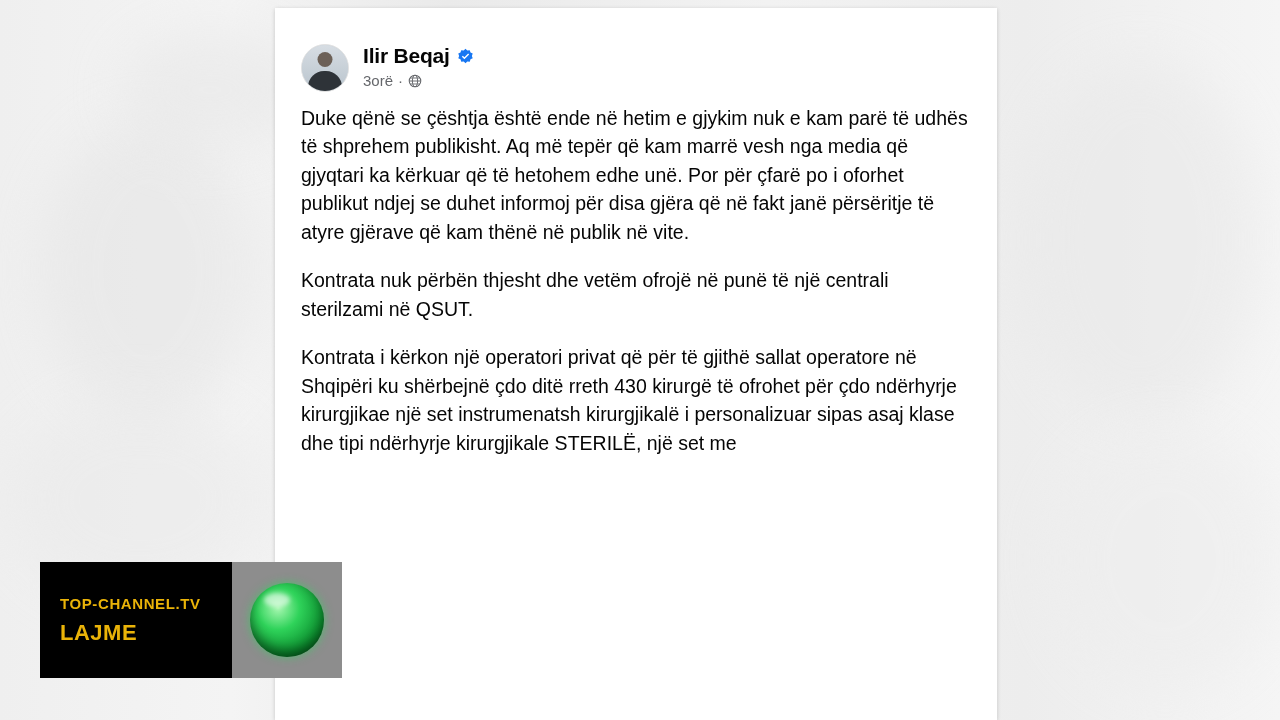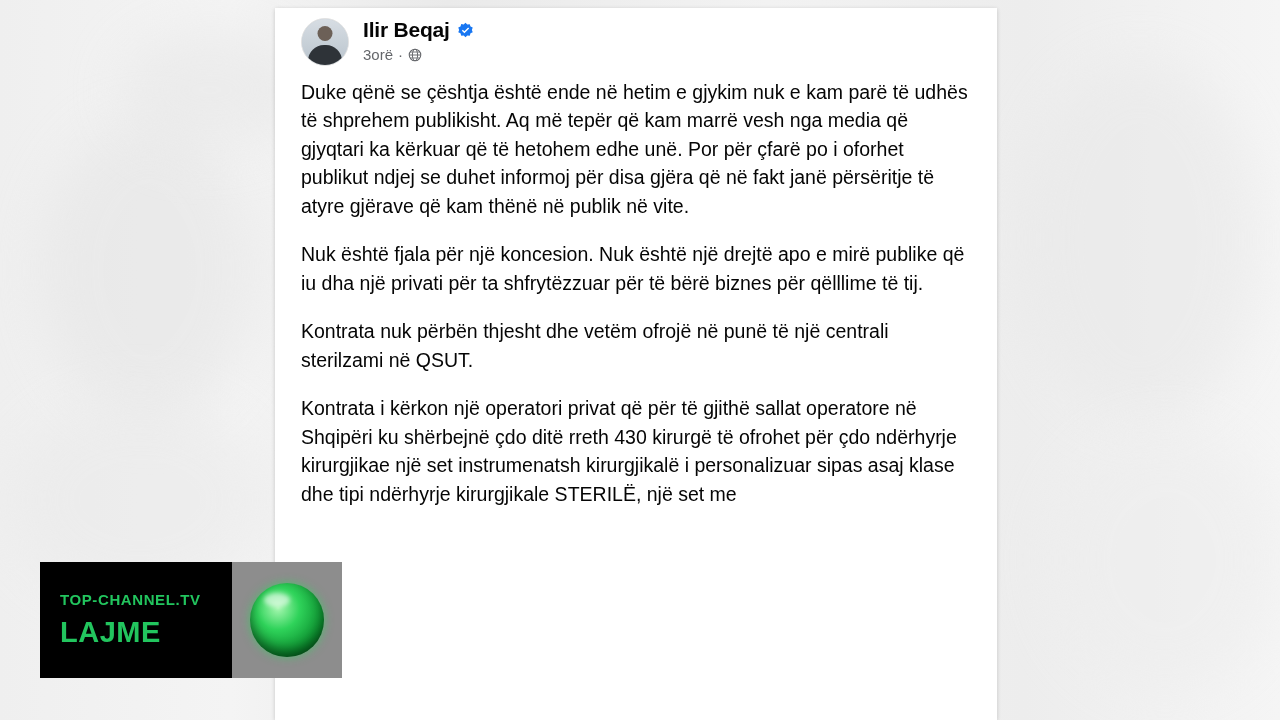--- a/index.html
+++ b/index.html
@@ -46,21 +46,21 @@
     top: 8px;
     width: 722px;
     height: 712px;
     background: #ffffff;
     box-shadow: 0 1px 4px rgba(0,0,0,0.18);
     overflow: hidden;
   }
   .post-header {
     display: flex;
     align-items: flex-start;
-    padding: 10px 26px 6px 26px;
+    padding: 36px 26px 6px 26px;
   }
   .avatar {
     width: 46px;
     height: 46px;
     border-radius: 50%;
     background: #c7d0d8;
     overflow: hidden;
     flex: 0 0 auto;
     position: relative;
     border: 1px solid #e2e2e2;
@@ -145,29 +145,29 @@
     left: 40px;
     top: 562px;
     width: 236px;
     height: 116px;
     background: #000000;
     display: flex;
     align-items: center;
   }
   .bug-text {
     padding-left: 20px;
-    color: #22c55e;
+    color: #eab308;
   }
   .bug-top {
     font-size: 15px;
     letter-spacing: 0.6px;
     font-weight: bold;
   }
   .bug-bottom {
-    font-size: 29px;
+    font-size: 22px;
     font-weight: bold;
     letter-spacing: 0.5px;
     margin-top: 8px;
   }
   .bug-logo {
     position: absolute;
     left: 232px;
     top: 562px;
     width: 110px;
     height: 116px;
@@ -240,21 +240,20 @@
               <line x1="2.4" y1="4.6" x2="13.6" y2="4.6" stroke="#65676b" stroke-width="1"></line>
               <line x1="2.4" y1="11.4" x2="13.6" y2="11.4" stroke="#65676b" stroke-width="1"></line>
             </svg>
           </span>
         </div>
       </div>
     </div>
 
     <div class="post-body">
       <p>Duke qënë se çështja është ende në hetim e gjykim nuk e kam parë të udhës të shprehem publikisht. Aq më tepër që kam marrë vesh nga media që gjyqtari ka kërkuar që të hetohem edhe unë.  Por për çfarë po i oforhet publikut ndjej se duhet informoj për disa gjëra që në fakt janë përsëritje të atyre gjërave që kam thënë në publik në vite.</p>
-      <p>Nuk është fjala për një koncesion. Nuk është një drejtë apo e mirë publike që iu dha një privati për ta shfrytëzzuar për të bërë biznes për qëlllime të tij.</p>
       <p>Kontrata nuk përbën thjesht dhe vetëm ofrojë në punë të një centrali sterilzami në QSUT.</p>
       <p>Kontrata i kërkon një operatori privat që për të gjithë sallat operatore në Shqipëri ku shërbejnë çdo ditë rreth 430 kirurgë të ofrohet për çdo ndërhyrje kirurgjikae një set instrumenatsh kirurgjikalë i personalizuar sipas asaj klase dhe tipi ndërhyrje kirurgjikale STERILË, një set me</p>
     </div>
 
   </div>
 
   <div class="bug">
     <div class="bug-text">
       <div class="bug-top">TOP-CHANNEL.TV</div>
       <div class="bug-bottom">LAJME</div>

